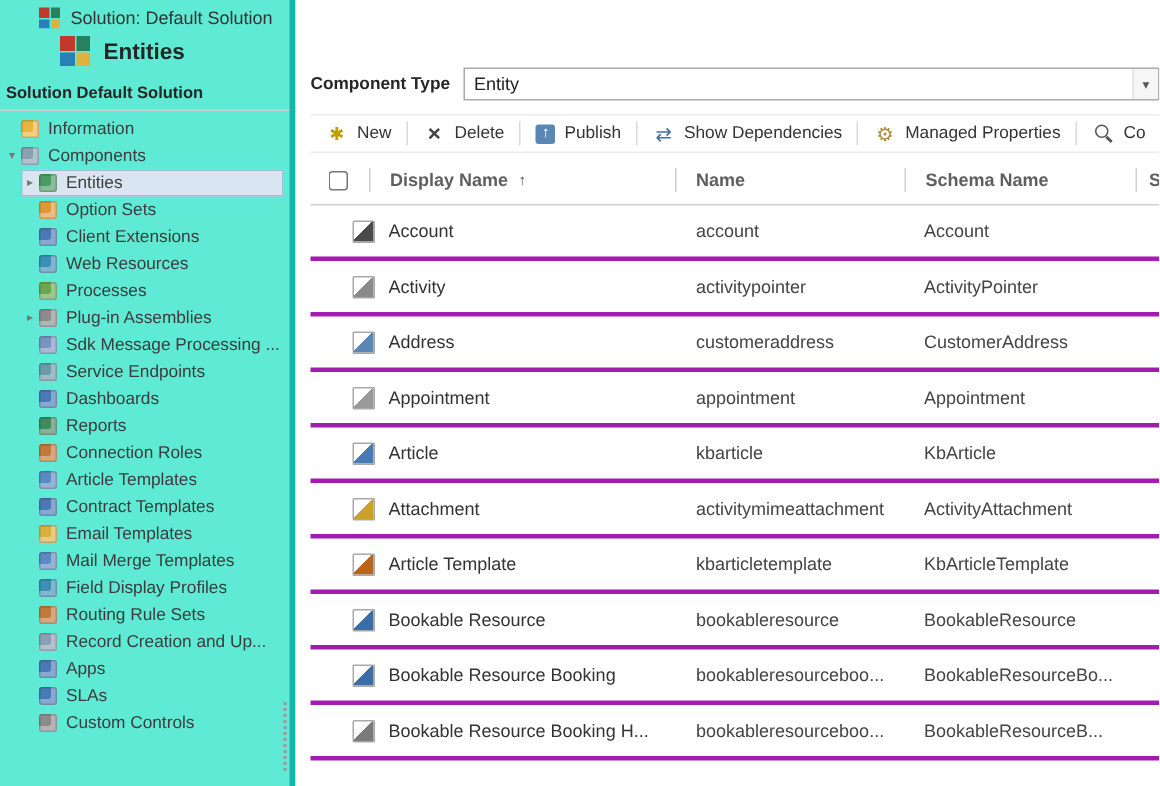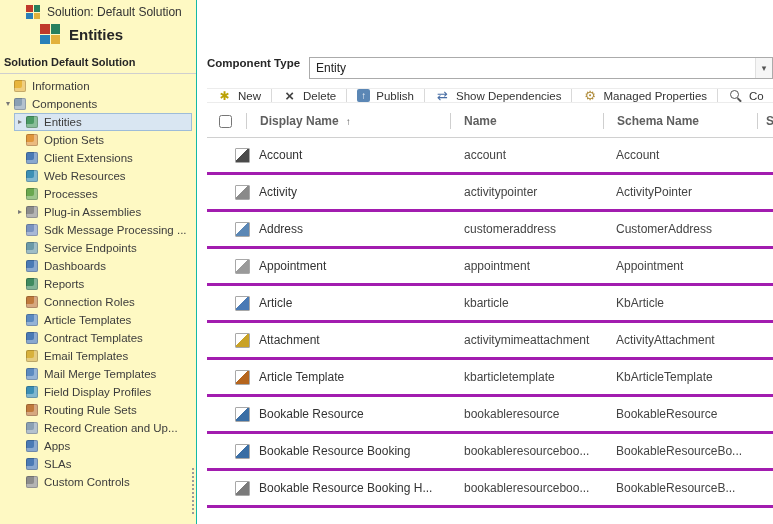--- a/index.html
+++ b/index.html
@@ -7,21 +7,21 @@
   body {
     width:773px; height:524px; overflow:hidden;
     font-family:"Liberation Sans","DejaVu Sans",sans-serif;
     background:#fff; color:#333;
   }
   .app { display:flex; width:773px; height:524px; }
 
   
   .sidebar {
     flex:0 0 197px; width:197px; position:relative;
-    border-right:1px solid #14b8a6; overflow:hidden; background:#fef9c3;
+    border-right:4px solid #14b8a6; overflow:hidden; background:#5eead4;
   }
   .solution-header {
     display:flex; align-items:center; gap:7px;
     padding:5px 0 0 26px; font-size:12px; color:#333; white-space:nowrap; overflow:hidden;
   }
   .entities-header {
     display:flex; align-items:center; gap:9px;
     padding:5px 0 2px 40px; font-size:15px; font-weight:bold; color:#262626; white-space:nowrap;
   }
   .quad { display:grid; grid-template-columns:1fr 1fr; grid-template-rows:1fr 1fr; gap:1px; flex:0 0 auto; }
@@ -53,34 +53,34 @@
     box-shadow: inset 0 0 0 1px rgba(0,0,0,.18), inset -4px -4px 0 rgba(255,255,255,.35);
   }
   .tree-label { overflow:hidden; text-overflow:ellipsis; }
   .splitter {
     position:absolute; right:2px; top:468px; width:4px; height:46px;
     border-right:2px dotted #9a9a9a; cursor:col-resize;
   }
 
   
   .main { flex:1; position:relative; padding-left:10px; overflow:hidden; background:#fff; }
-  .component-row { margin-top:57px; display:flex; align-items:flex-start; }
+  .component-row { margin-top:45px; display:flex; align-items:center; }
   .component-label { font-size:11.5px; font-weight:bold; white-space:nowrap; margin-right:9px; color:#262626; }
   .component-select {
     flex:1; height:22px; border:1px solid #ababab; background:#fff;
     display:flex; align-items:center; font-size:12px; color:#222; cursor:pointer;
   }
   .component-select .val { flex:1; padding-left:6px; }
   .component-select .dd {
     flex:0 0 17px; height:100%; display:flex; align-items:center; justify-content:center;
     font-size:9px; color:#555; border-left:1px solid #e0e0e0; background:#f6f6f6;
   }
 
   .toolbar {
-    margin-top:9px; height:15px; display:flex; align-items:center;
+    margin-top:9px; height:26px; display:flex; align-items:center;
     border-top:1px solid #ececec; border-bottom:1px solid #ececec;
     font-size:11.5px; color:#333; overflow:hidden; white-space:nowrap;
   }
   .tb-btn { display:flex; align-items:center; gap:6px; padding:0 10px; height:25px; cursor:pointer; }
   .tb-sep { flex:0 0 1px; width:1px; height:16px; background:#d9d9d9; }
   .tb-icon { width:15px; height:14px; display:inline-flex; align-items:center; justify-content:center; font-size:12px; line-height:1; }
   .ic-new-icon::before { content:"\2731"; color:#bba105; font-size:12px; }
   .ic-delete-icon::before { content:"\00D7"; color:#444; font-weight:bold; font-size:15px; }
   .ic-publish-icon { background:#5b87b5; border-radius:2px; width:13px; height:13px; }
   .ic-publish-icon::before { content:"\2191"; color:#fff; font-size:10px; font-weight:bold; }

